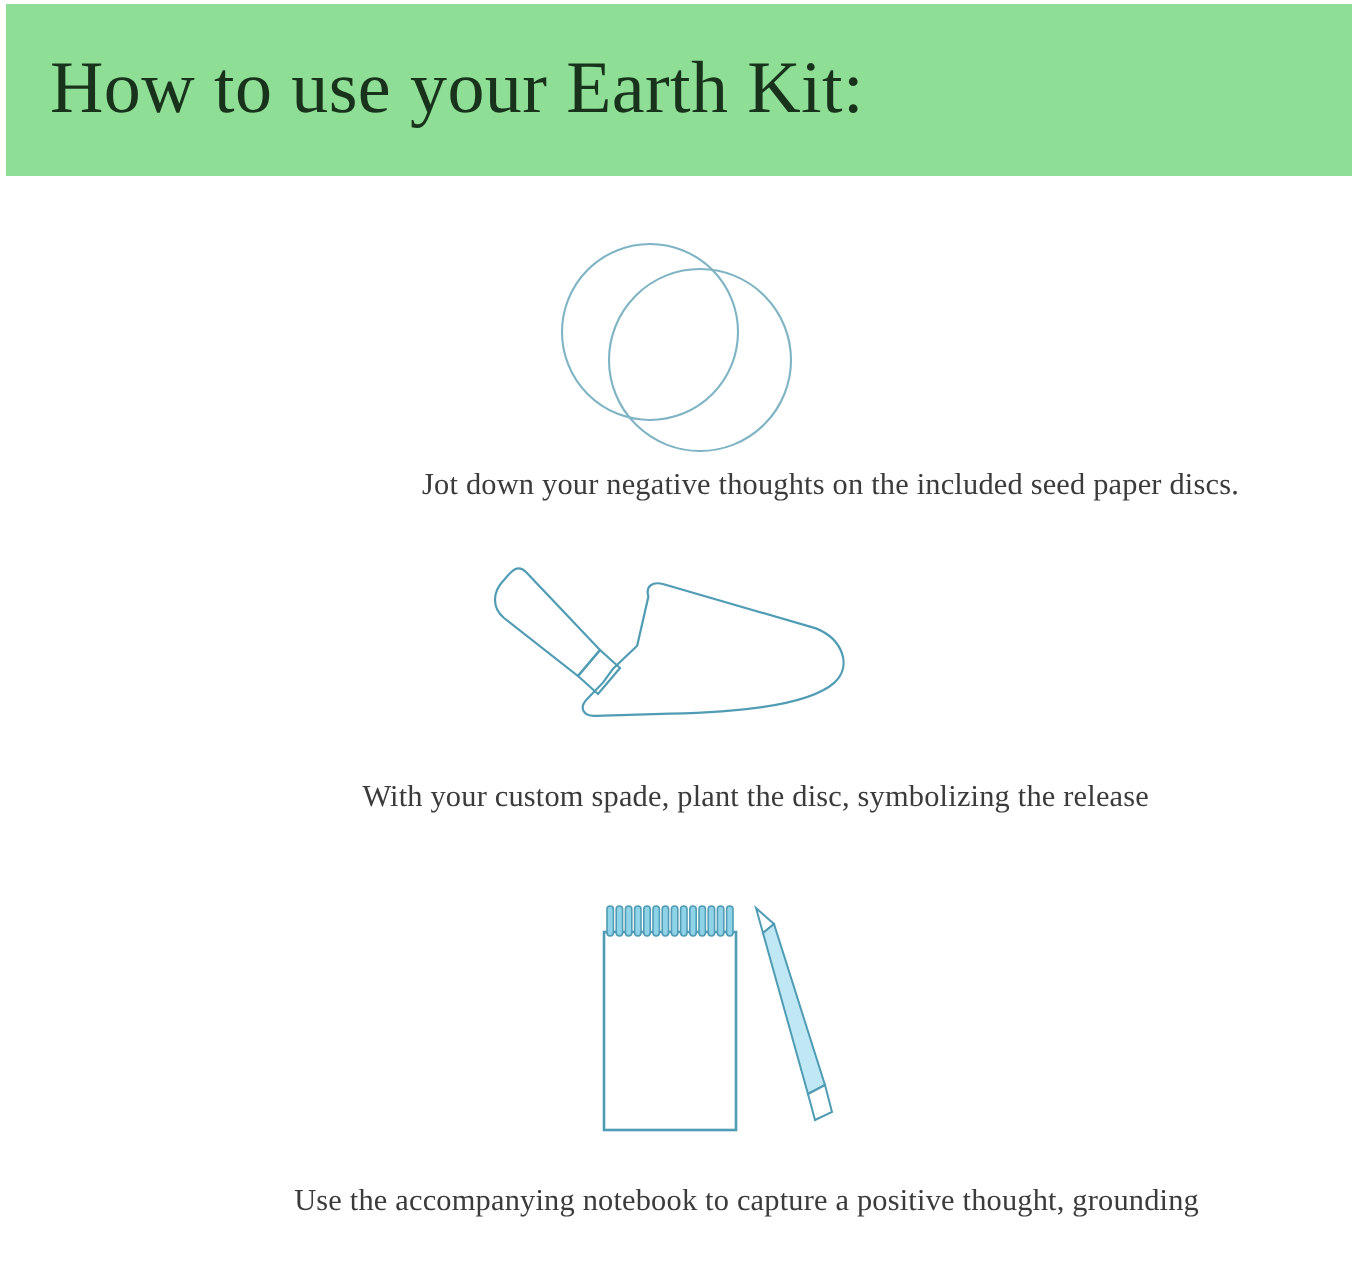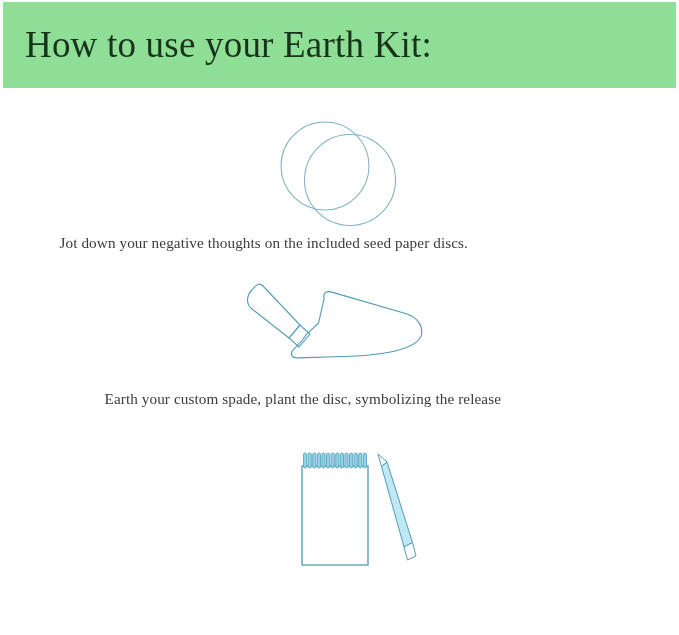--- a/index.html
+++ b/index.html
@@ -51,21 +51,21 @@
     width: 679px;
   }
   .step-art {
     position: relative;
     width: 679px;
     display: block;
   }
   .step-caption {
     width: 560px;
     margin: 0 auto;
-    text-align: left;
+    text-align: right;
     font-family: "Liberation Serif", "DejaVu Serif", serif;
     font-size: 15.2px;
     font-weight: 400;
     color: #3b3b3b;
     line-height: 1.45;
     letter-spacing: 0.1px;
   }
   .step-caption .cap-line {
     display: block;
   }
@@ -135,21 +135,21 @@
                    L330 98
                    C370 93 400 85 410 74
                    C418 65 412 52 398 48
                    L320 34
                    C314 33 311 36 313 41
                    L310 66 Z" transform="translate(8,-8) rotate(6 340 70)"></path>
         </g>
       </svg>
     </div>
     <div class="step-caption">
-      <span class="cap-line">Earth your custom spade, plant the disc, symbolizing the release</span>
+      <span class="cap-line">With your custom spade, plant the disc, symbolizing the release</span>
     </div>
   </div>
 
   <div class="step" id="step-3">
     <div class="step-art">
       <svg width="679" height="130" viewBox="0 0 679 130" aria-hidden="true">
         <g>
 
           <rect class="pad-body" x="302" y="18" width="66" height="99"></rect>
 
@@ -174,16 +174,17 @@
 
           <path class="pencil-tip" d="M378 6 L387 14 L381.5 18.5 Z"></path>
 
           <path class="pencil-body" d="M387 14 L381.5 18.5 L404 99 L412.5 94.5 Z"></path>
 
           <path class="pencil-tip" d="M404 99 L412.5 94.5 L416 108 L407.5 112 Z"></path>
         </g>
       </svg>
     </div>
     <div class="step-caption">
+      <span class="cap-line">Use the accompanying notebook to capture a positive thought, grounding</span>
     </div>
   </div>
 
 </div>
 
 </body></html>

